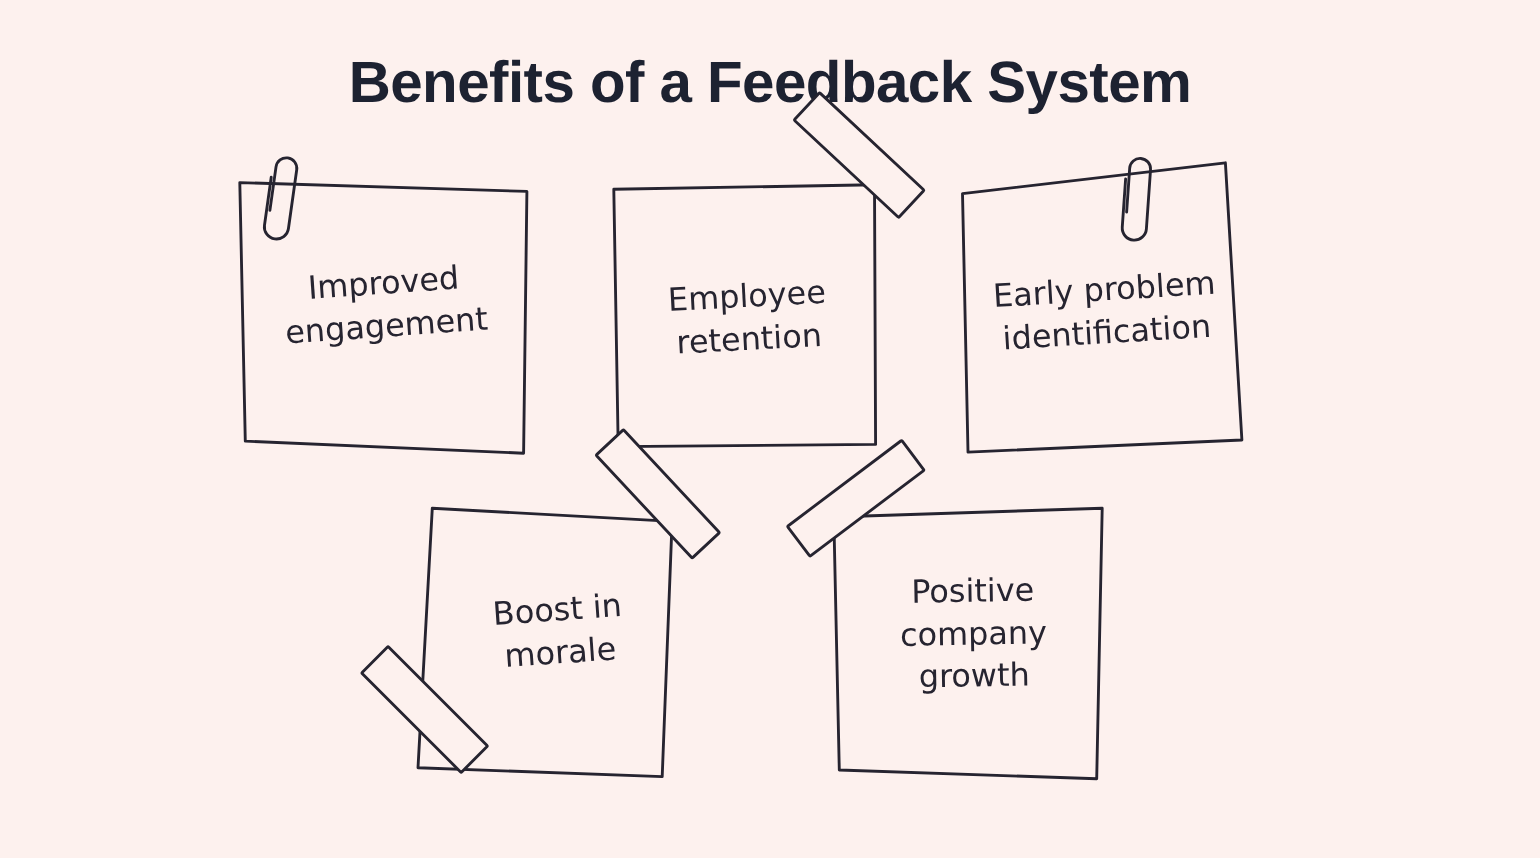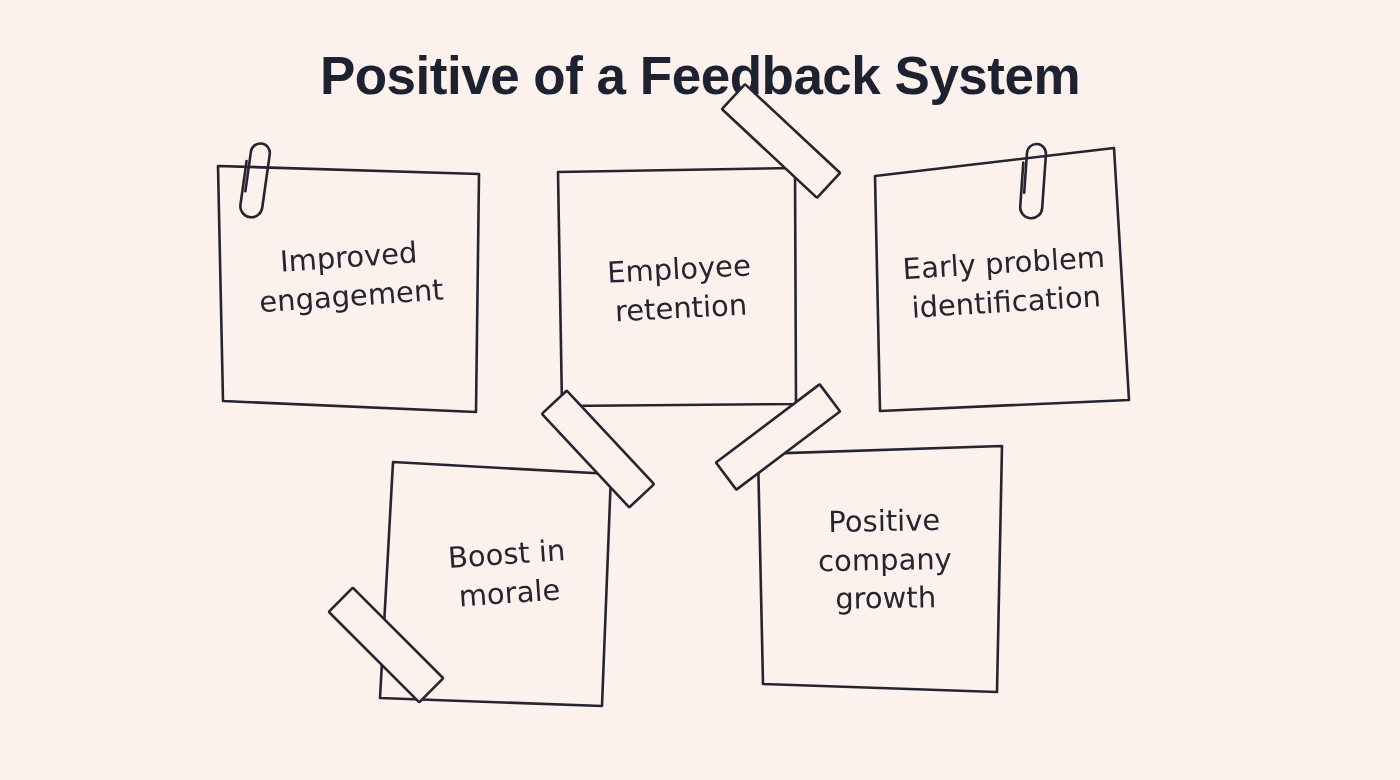--- a/index.html
+++ b/index.html
@@ -57,21 +57,21 @@
     line-height: 1.33;
     white-space: pre-line;
     pointer-events: none;
   }
 
   
   #card-improved-engagement   { left: 200px; top: 130px;  width: 300px; height: 300px; }
   #card-employee-retention    { left: 530px; top: 128px;  width: 310px; height: 300px; }
   #card-early-problem         { left: 850px; top: 130px;  width: 310px; height: 300px; }
   #card-boost-morale          { left: 330px; top: 440px;  width: 330px; height: 300px; }
-  #card-positive-growth       { left: 715px; top: 424px;  width: 320px; height: 300px; }
+  #card-positive-growth       { left: 715px; top: 440px;  width: 320px; height: 300px; }
 
   
   #text-improved-engagement {
     left: 24px; top: 108px; width: 252px;
     transform: rotate(-4deg);
   }
   #text-employee-retention {
     left: 30px; top: 122px; width: 240px;
     transform: rotate(-3deg);
   }
@@ -86,21 +86,21 @@
   #text-positive-growth {
     left: 50px; top: 78px; width: 240px;
     transform: rotate(-1deg);
   }
 </style>
 </head>
 <body>
 
 <div id="stage">
 
-  <div id="page-title">Positive of a Feedback System</div>
+  <div id="page-title">Benefits of a Feedback System</div>
 
   <div class="note-card" id="card-improved-engagement">
     <svg class="note-svg" width="300" height="300" viewBox="0 0 300 300">
       <path d="M18 36 L279 44 L276 282 L23 271 Z" fill="#fdf1ee" stroke="#262430" stroke-width="2.6" stroke-linejoin="round"></path>
       <g transform="translate(40,6) rotate(8)">
         <path d="M10 24 L10 68 a11 11 0 0 0 22 0 L32 14 a9.5 9.5 0 0 0 -19 0 L13 54" fill="none" stroke="#262430" stroke-width="2.6" stroke-linecap="round" stroke-linejoin="round"></path>
       </g>
     </svg>
     <div class="note-text" id="text-improved-engagement">Improved
 engagement</div>

